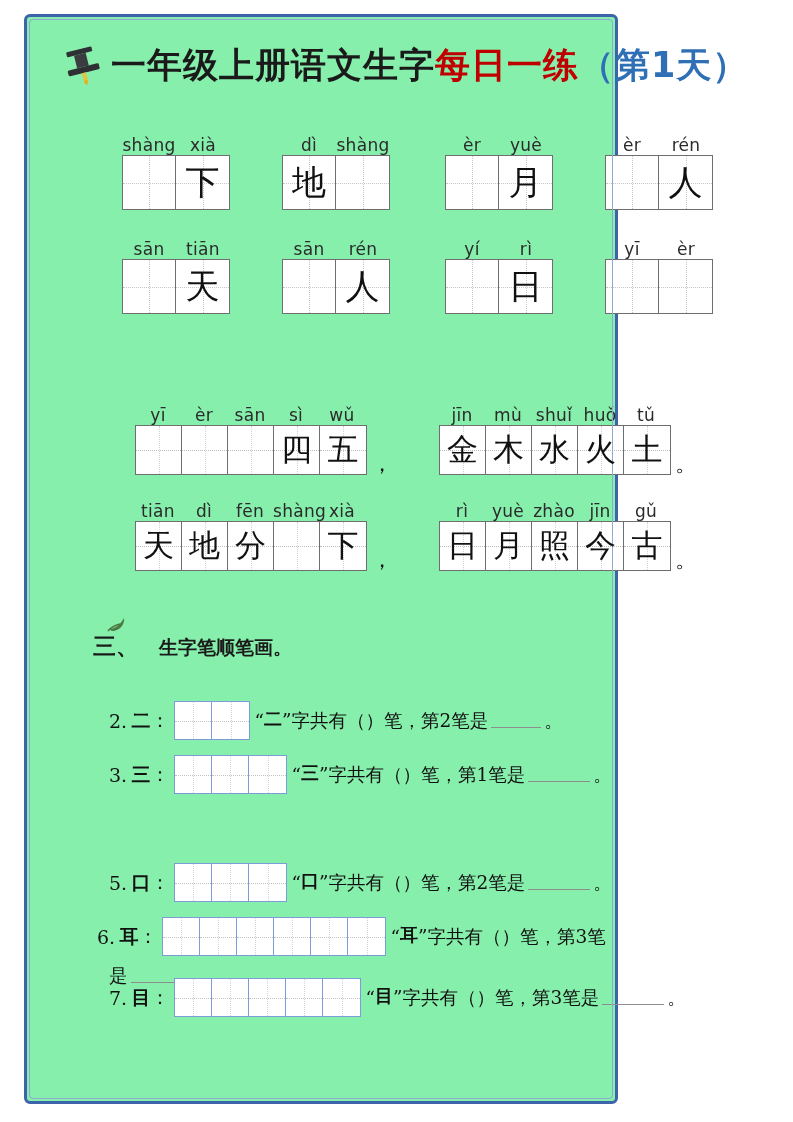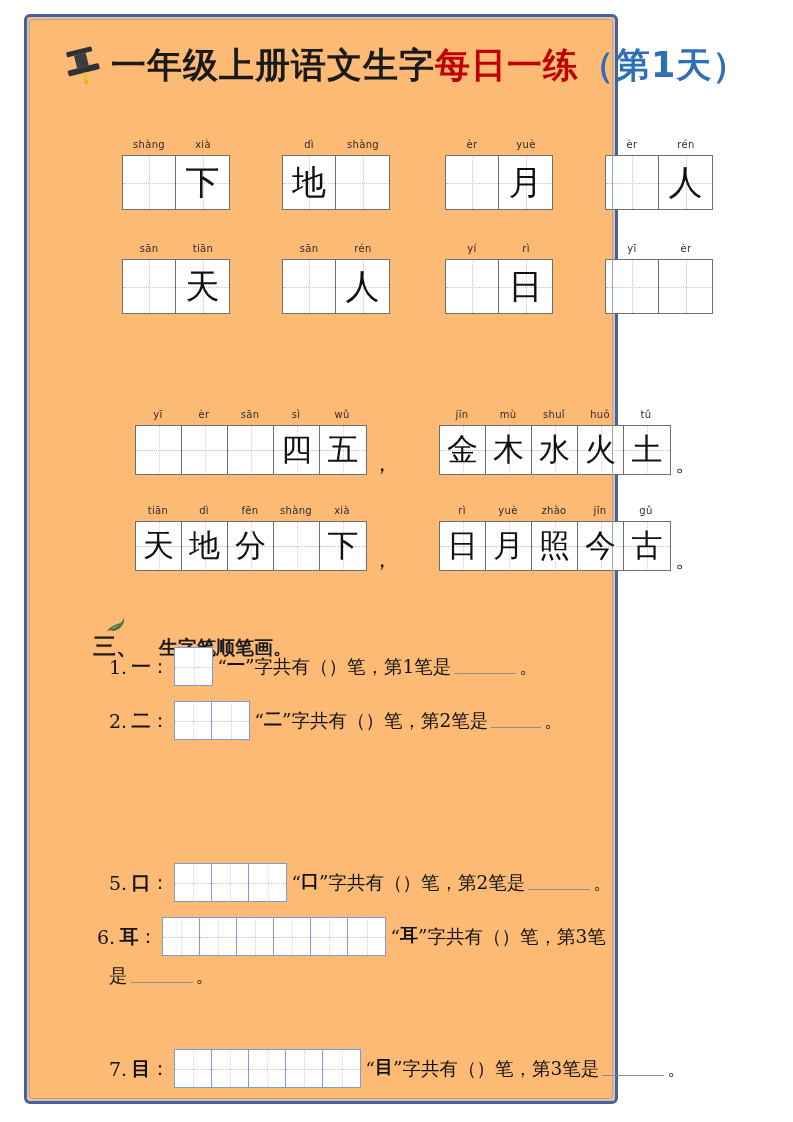--- a/index.html
+++ b/index.html
@@ -8,21 +8,21 @@
     width:793px; height:1122px;
     background:#ffffff;
     font-family:"Liberation Sans","DejaVu Sans",sans-serif;
     overflow:hidden;
   }
   #page {
     position:absolute; left:24px; top:14px;
     width:594px; height:1090px;
     border:3px solid #3d63ab;
     border-radius:6px;
-    background:#fdba74;
+    background:#86efac;
   }
   #page::after{
     content:""; position:absolute; left:2px; top:2px; right:2px; bottom:2px;
     border:1px solid #8fa8d4; border-radius:4px; pointer-events:none;
   }
 
   
   .title-row{ position:absolute; left:0; top:24px; width:100%; height:50px; }
   .pin{ position:absolute; left:36px; top:4px; width:38px; height:42px; }
   .title-text{
@@ -45,21 +45,21 @@
   .sec .lbl{
     font-family:"DejaVu Sans",sans-serif;
     font-size:19px; font-weight:bold; color:#1a1a1a; margin-left:12px;
   }
 
   
   .grp{ position:absolute; }
   .pin-row{ display:flex; height:20px; }
   .pin-cell{
     font-family:"DejaVu Sans",sans-serif;
-    font-size:10px; color:#2b2b2b; text-align:center;
+    font-size:17px; color:#2b2b2b; text-align:center;
     line-height:20px; letter-spacing:.3px;
   }
   .tz{ display:flex; border:1px solid #6e6e6e; background:#fff; }
   .tz .cell{
     position:relative; border-right:1px solid #6e6e6e; overflow:hidden;
   }
   .tz .cell:last-child{ border-right:none; }
   .tz .cell::before{
     content:""; position:absolute; left:0; right:0; top:50%;
     border-top:1px dotted #c6c6c6;
@@ -394,39 +394,41 @@
   </div>
 
   <div class="sec" style="top:578px;margin-top:36px;">
     <svg class="leaf" viewBox="0 0 26 16">
       <path d="M2 13 C8 13 13 9 17 2 C18 8 13 15 5 15 Z" fill="#4a7a42"></path>
       <path d="M1 15 C4 11 9 9 13 8" stroke="#4a7a42" stroke-width="1.6" fill="none"></path>
     </svg>
     <span class="num">三、</span><span class="lbl" style="margin-left:20px">生字笔顺笔画。</span>
   </div>
 
-  <div class="item" style="left:82px; top:630px;">
-    <span class="idx">1.</span>
-    <span class="ch">一</span><span class="idx">：</span>
-    <span class="bz">
-        <span class="cell"></span>
-      </span>
-    <span class="q">“</span><span class="qch">一</span><span class="q">”</span><span class="q">字共有（</span><span class="q">）笔，第1笔是</span><span class="blank"></span><span class="q">。</span>
-  </div>
 
   <div class="item" style="left:82px; top:684px;">
     <span class="idx">2.</span>
     <span class="ch">二</span><span class="idx">：</span>
     <span class="bz">
         <span class="cell"></span>
         <span class="cell"></span>
       </span>
     <span class="q">“</span><span class="qch">二</span><span class="q">”</span><span class="q">字共有（</span><span class="q">）笔，第2笔是</span><span class="blank blank-sm"></span><span class="q">。</span>
   </div>
 
+  <div class="item" style="left:82px; top:738px;">
+    <span class="idx">3.</span>
+    <span class="ch">三</span><span class="idx">：</span>
+    <span class="bz">
+        <span class="cell"></span>
+        <span class="cell"></span>
+        <span class="cell"></span>
+      </span>
+    <span class="q">“</span><span class="qch">三</span><span class="q">”</span><span class="q">字共有（</span><span class="q">）笔，第1笔是</span><span class="blank"></span><span class="q">。</span>
+  </div>
 
 
   <div class="item" style="left:82px; top:846px;">
     <span class="idx">5.</span>
     <span class="ch">口</span><span class="idx">：</span>
     <span class="bz">
         <span class="cell"></span>
         <span class="cell"></span>
         <span class="cell"></span>
       </span>
@@ -443,21 +445,21 @@
         <span class="cell"></span>
         <span class="cell"></span>
         <span class="cell"></span>
       </span>
     <span class="q">“</span><span class="qch">耳</span><span class="q">”</span><span class="q">字共有（</span><span class="q">）笔，第3笔</span>
   </div>
   <div class="item" style="left:82px; top:946px;">
     <span class="q">是</span><span class="blank"></span><span class="q">。</span>
   </div>
 
-  <div class="item" style="left:82px; top:1032px;">
+  <div class="item" style="left:82px; top:961px;">
     <span class="idx">7.</span>
     <span class="ch">目</span><span class="idx">：</span>
     <span class="bz">
         <span class="cell"></span>
         <span class="cell"></span>
         <span class="cell"></span>
         <span class="cell"></span>
         <span class="cell"></span>
       </span>
     <span class="q">“</span><span class="qch">目</span><span class="q">”</span><span class="q">字共有（</span><span class="q">）笔，第3笔是</span><span class="blank"></span><span class="q">。</span>

